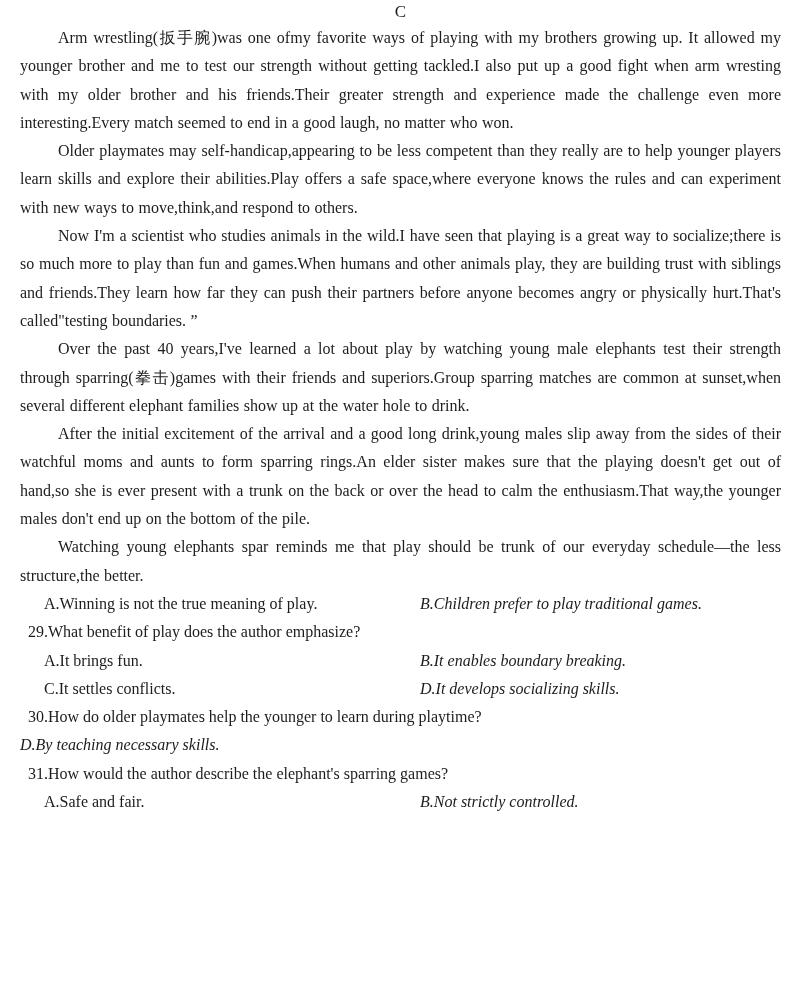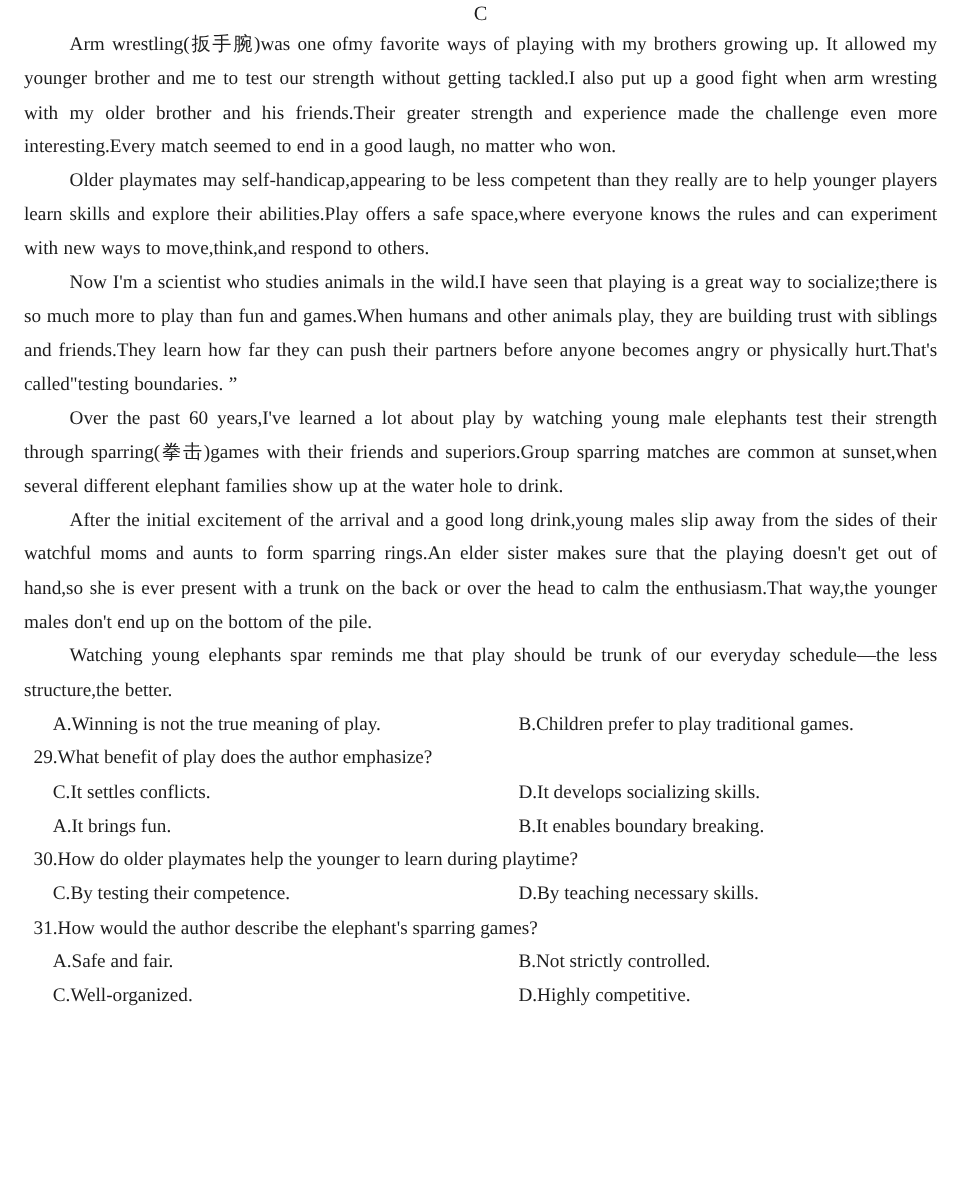--- a/index.html
+++ b/index.html
@@ -34,76 +34,71 @@
   .q-text {
     margin: 0;
     padding-left: 8px;
     line-height: 28.3px;
     white-space: nowrap;
   }
   .opt-row {
     display: grid;
     grid-template-columns: 400px auto;
     line-height: 28.3px;
-    gap: 12px;
   }
   .opt-first {
     padding-left: 24px;
     white-space: nowrap;
   }
   .opt-second {
     white-space: nowrap;
+    font-style: italic;
   }
 </style>
 </head>
 <body>
 
 <div class="page">
 
   <div class="section-label">C</div>
 
   <p class="para">Arm wrestling(扳手腕)was one ofmy favorite ways of playing with my brothers growing up. It allowed my younger brother and me to test our strength without getting tackled.I also put up a good fight when arm wresting with my older brother and his friends.Their greater strength and experience made the challenge even more interesting.Every match seemed to end in a good laugh, no matter who won.</p>
   <p class="para">Older playmates may self-handicap,appearing to be less competent than they really are to help younger players learn skills and explore their abilities.Play offers a safe space,where everyone knows the rules and can experiment with new ways to move,think,and respond to others.</p>
   <p class="para">Now I'm a scientist who studies animals in the wild.I have seen that playing is a great way to socialize;there is so much more to play than fun and games.When humans and other animals play, they are building trust with siblings and friends.They learn how far they can push their partners before anyone becomes angry or physically hurt.That's called"testing boundaries. ”</p>
-  <p class="para">Over the past 60 years,I've learned a lot about play by watching young male elephants test their strength through sparring(拳击)games with their friends and superiors.Group sparring matches are common at sunset,when several different elephant families show up at the water hole to drink.</p>
+  <p class="para">Over the past 40 years,I've learned a lot about play by watching young male elephants test their strength through sparring(拳击)games with their friends and superiors.Group sparring matches are common at sunset,when several different elephant families show up at the water hole to drink.</p>
   <p class="para">After the initial excitement of the arrival and a good long drink,young males slip away from the sides of their watchful moms and aunts to form sparring rings.An elder sister makes sure that the playing doesn't get out of hand,so she is ever present with a trunk on the back or over the head to calm the enthusiasm.That way,the younger males don't end up on the bottom of the pile.</p>
   <p class="para">Watching young elephants spar reminds me that play should be trunk of our everyday schedule—the less structure,the better.</p>
 
   <div class="question">
     <div class="opt-row">
       <span class="opt-first">A.Winning is not the true meaning of play.</span>
       <span class="opt-second">B.Children prefer to play traditional games.</span>
     </div>
   </div>
 
   <div class="question">
     <div class="q-text">29.What benefit of play does the author emphasize?</div>
     <div class="opt-row">
+      <span class="opt-first">A.It brings fun.</span>
+      <span class="opt-second">B.It enables boundary breaking.</span>
+    </div>
+    <div class="opt-row">
       <span class="opt-first">C.It settles conflicts.</span>
       <span class="opt-second">D.It develops socializing skills.</span>
-    </div>
-    <div class="opt-row">
-      <span class="opt-first">A.It brings fun.</span>
-      <span class="opt-second">B.It enables boundary breaking.</span>
     </div>
   </div>
 
   <div class="question">
     <div class="q-text">30.How do older playmates help the younger to learn during playtime?</div>
     <div class="opt-row">
-      <span class="opt-first">C.By testing their competence.</span>
       <span class="opt-second">D.By teaching necessary skills.</span>
     </div>
   </div>
 
   <div class="question">
     <div class="q-text">31.How would the author describe the elephant's sparring games?</div>
     <div class="opt-row">
       <span class="opt-first">A.Safe and fair.</span>
       <span class="opt-second">B.Not strictly controlled.</span>
     </div>
-    <div class="opt-row">
-      <span class="opt-first">C.Well-organized.</span>
-      <span class="opt-second">D.Highly competitive.</span>
-    </div>
   </div>
 
 </div>
 
 </body></html>

